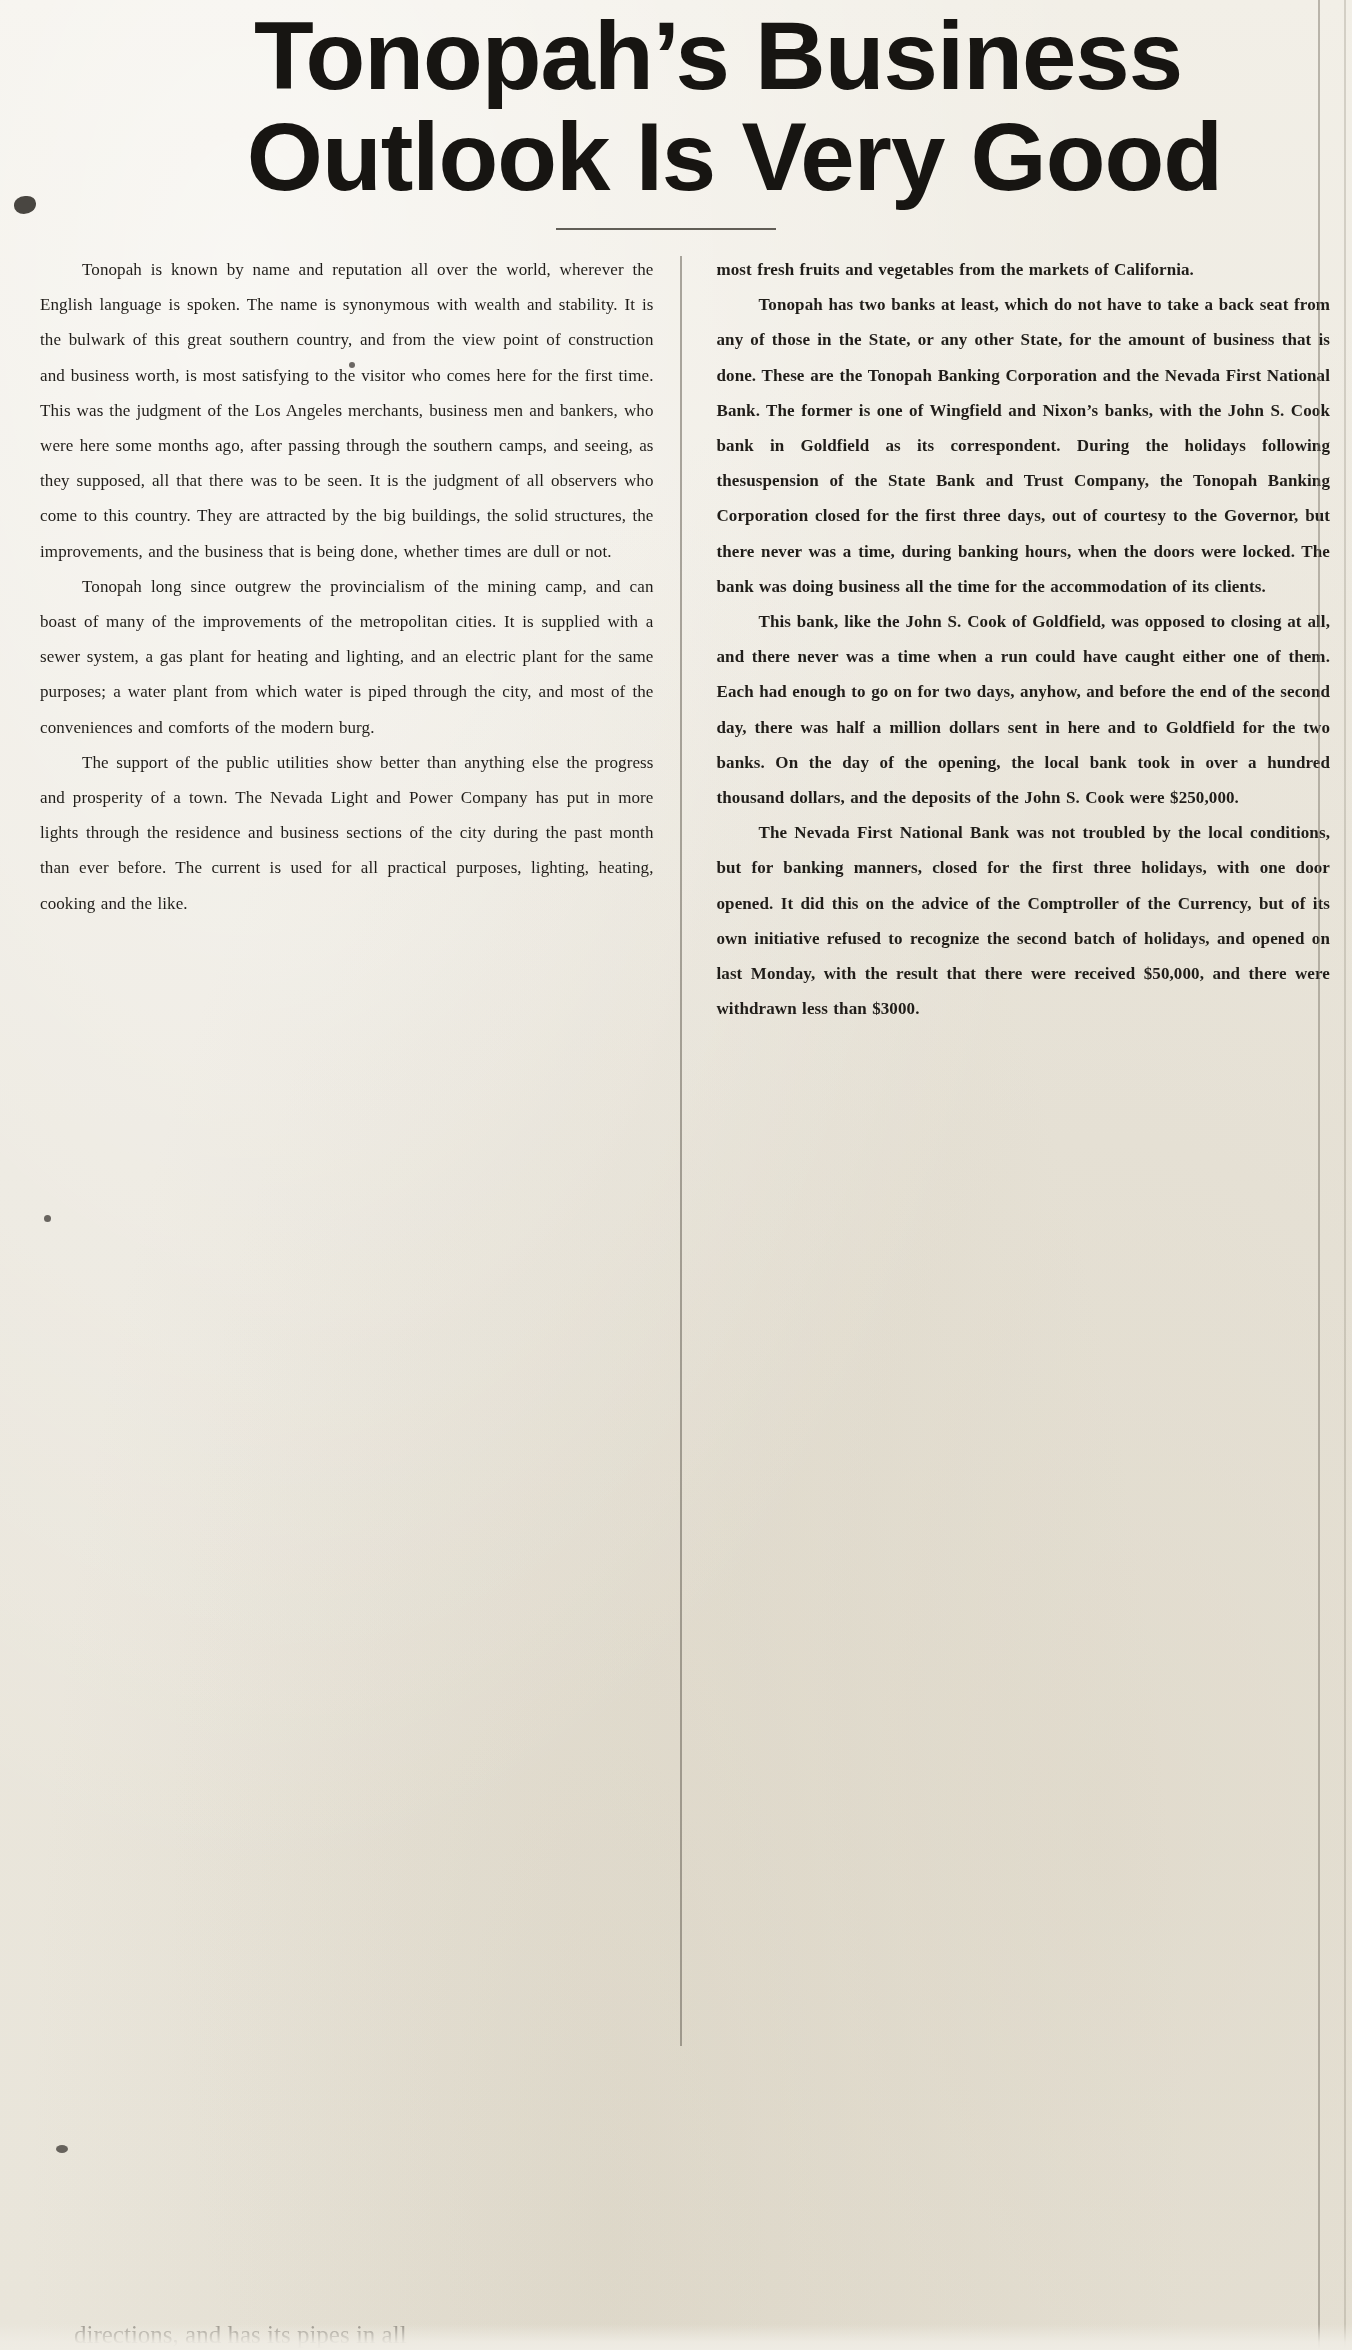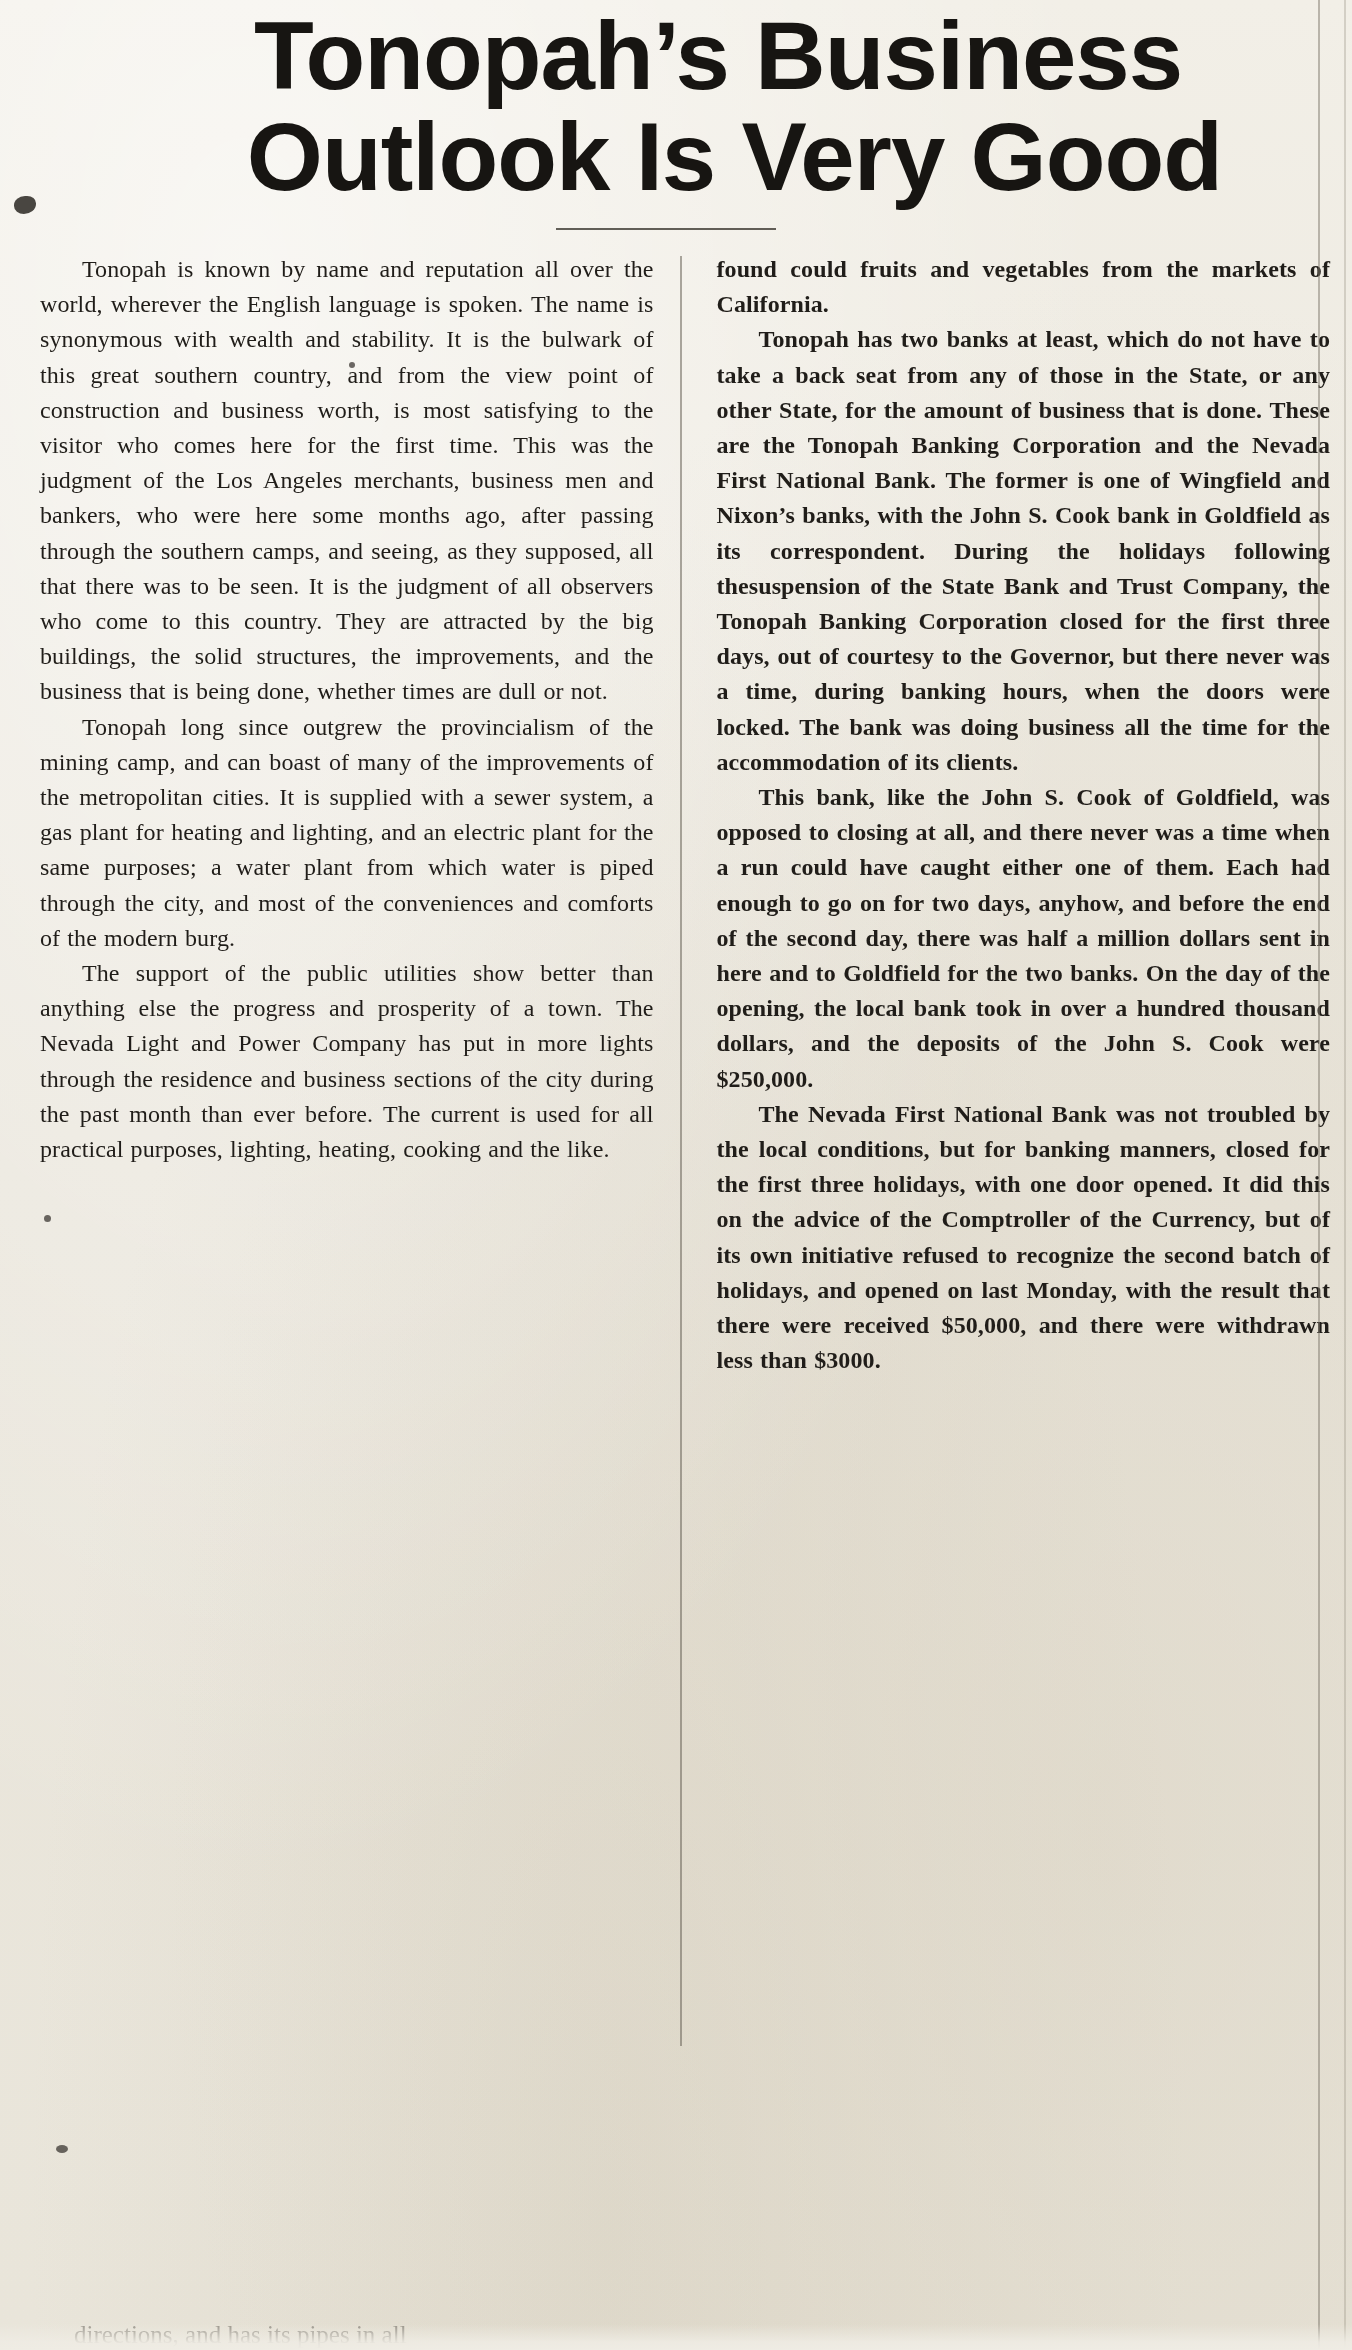--- a/index.html
+++ b/index.html
@@ -89,21 +89,21 @@
     position: absolute;
     top: 252px;
     left: 40px;
     width: 1290px;
     display: flex;
     gap: 0;
   }
   .column {
     width: 620px;
     color: #201d19;
-    font-size: 24px;
+    font-size: 17px;
     line-height: 35.2px;
     text-align: justify;
     font-family: "Liberation Serif", serif;
   }
   .column.left {
     padding-right: 26px;
   }
   .column.right {
     padding-left: 34px;
   }
@@ -201,21 +201,21 @@
 
     <div class="column left">
       <p>Tonopah is known by name and reputation all over the world, wherever the English language is spoken. The name is synonymous with wealth and stability. It is the bulwark of this great southern country, and from the view point of construction and business worth, is most satisfying to the visitor who comes here for the first time. This was the judgment of the Los Angeles merchants, business men and bankers, who were here some months ago, after passing through the southern camps, and seeing, as they supposed, all that there was to be seen. It is the judgment of all observers who come to this country. They are attracted by the big buildings, the solid structures, the improvements, and the business that is being done, whether times are dull or not.</p>
       <p>Tonopah long since outgrew the provincialism of the mining camp, and can boast of many of the improvements of the metropolitan cities. It is supplied with a sewer system, a gas plant for heating and lighting, and an electric plant for the same purposes; a water plant from which water is piped through the city, and most of the conveniences and comforts of the modern burg.</p>
       <p class="heavy">The support of the public utilities show better than anything else the progress and prosperity of a town. The Nevada Light and Power Company has put in more lights through the residence and business sections of the city during the past month than ever before. The current is used for all practical purposes, lighting, heating, cooking and the like.</p>
     </div>
 
     <div class="col-rule"></div>
 
     <div class="column right">
-      <p class="cont">found could fruits and vegetables from the markets of California.</p>
+      <p class="cont">most fresh fruits and vegetables from the markets of California.</p>
       <p>Tonopah has two banks at least, which do not have to take a back seat from any of those in the State, or any other State, for the amount of business that is done. These are the Tonopah Banking Corporation and the Nevada First National Bank. The former is one of Wingfield and Nixon’s banks, with the John S. Cook bank in Goldfield as its correspondent. During the holidays following thesuspension of the State Bank and Trust Company, the Tonopah Banking Corporation closed for the first three days, out of courtesy to the Governor, but there never was a time, during banking hours, when the doors were locked. The bank was doing business all the time for the accommodation of its clients.</p>
       <p>This bank, like the John S. Cook of Goldfield, was opposed to closing at all, and there never was a time when a run could have caught either one of them. Each had enough to go on for two days, anyhow, and before the end of the second day, there was half a million dollars sent in here and to Goldfield for the two banks. On the day of the opening, the local bank took in over a hundred thousand dollars, and the deposits of the John S. Cook were $250,000.</p>
       <p>The Nevada First National Bank was not troubled by the local conditions, but for banking manners, closed for the first three holidays, with one door opened. It did this on the advice of the Comptroller of the Currency, but of its own initiative refused to recognize the second batch of holidays, and opened on last Monday, with the result that there were received $50,000, and there were withdrawn less than $3000.</p>
     </div>
 
   </div>
 
   <div class="page-edge-rule"></div>
   <div class="page-edge-rule2"></div>
 

